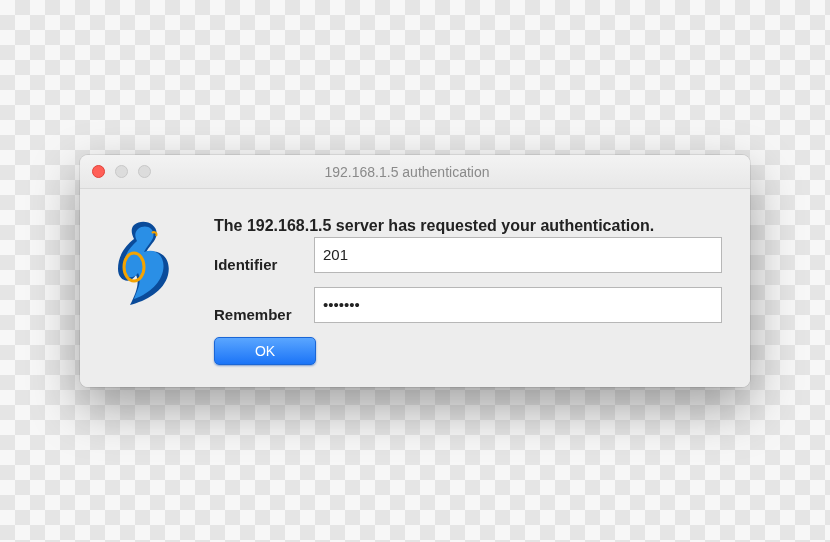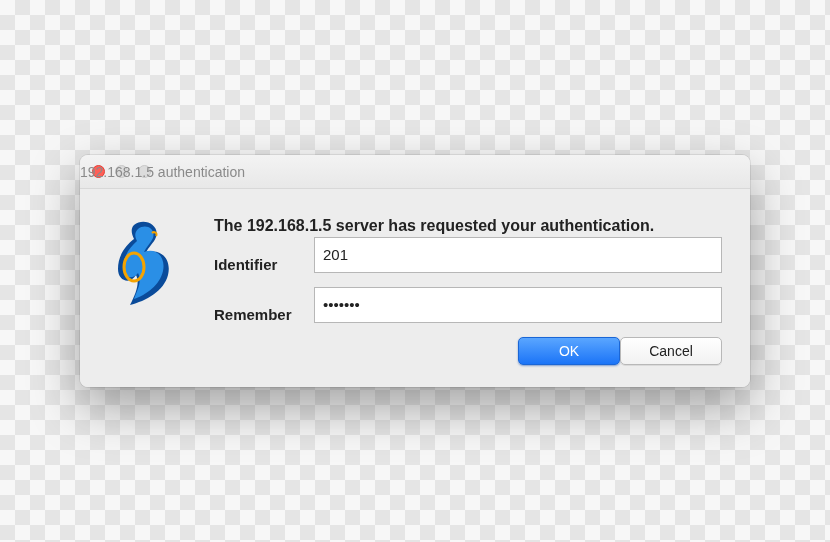--- a/index.html
+++ b/index.html
@@ -35,21 +35,21 @@
       border-bottom: 1px solid #d8d8d8;
       background: linear-gradient(#f3f3f3, #e8e8e8);
     }
     .traffic { display: flex; gap: 10px; }
     .traffic span {
       width: 13px; height: 13px; border-radius: 50%;
       background: #dcdcdc; border: 1px solid #c8c8c8;
     }
     .traffic .close { background: #ff5f57; border-color: #e14138; }
     .title {
-      position: absolute; left: 0; right: 16px; text-align: left;
+      position: absolute; left: 0; right: 16px; text-align: center;
       color: #8a8a8a; font-size: 14px; font-weight: 400;
       pointer-events: none;
     }
     .body {
       padding: 26px 28px 22px 28px;
       display: flex;
       gap: 26px;
       background: #ededed;
     }
     .iconcol { width: 80px; flex: 0 0 80px; padding-top: 4px; display:flex; justify-content:center; }
@@ -66,21 +66,21 @@
       border: 1px solid #b7b7b7; background: #fff;
       outline: none; border-radius: 0;
     }
     .checkrow { display:flex; align-items:center; gap:10px; margin: 6px 0 18px 0; }
     .checkbox {
       width: 18px; height: 18px; background:#fff;
       border: 1px solid #b0b0b0; border-radius: 4px;
       box-shadow: inset 0 1px 0 rgba(0,0,0,0.05);
     }
     .checklabel { font-size: 15px; color: #222; }
-    .buttons { display:flex; justify-content:flex-end; }
+    .buttons { display:flex; justify-content:flex-start; gap: 18px; }
     .btn {
       min-width: 102px; height: 28px; padding: 0 16px;
       font-size: 14px; border-radius: 5px;
       border: 1px solid #b8b8b8;
       background: linear-gradient(#fff, #f2f2f2);
       box-shadow: 0 1px 0 rgba(0,0,0,0.08);
       cursor: default; color:#222;
       display:flex; align-items:center; justify-content:center;
     }
     .btn.primary {
@@ -123,19 +123,16 @@
       <div class="row">
         <div class="label">Remember</div>
         <input type="text" value="•••••••" style="">
       </div>
 
 
       <div class="buttons">
         <div class="btn primary">
             <span>OK</span>
           </div>
-        <div class="btn">
-            <span>Cancel</span>
-          </div>
       </div>
     </div>
   </div>
 </div>
 
 </body></html>

